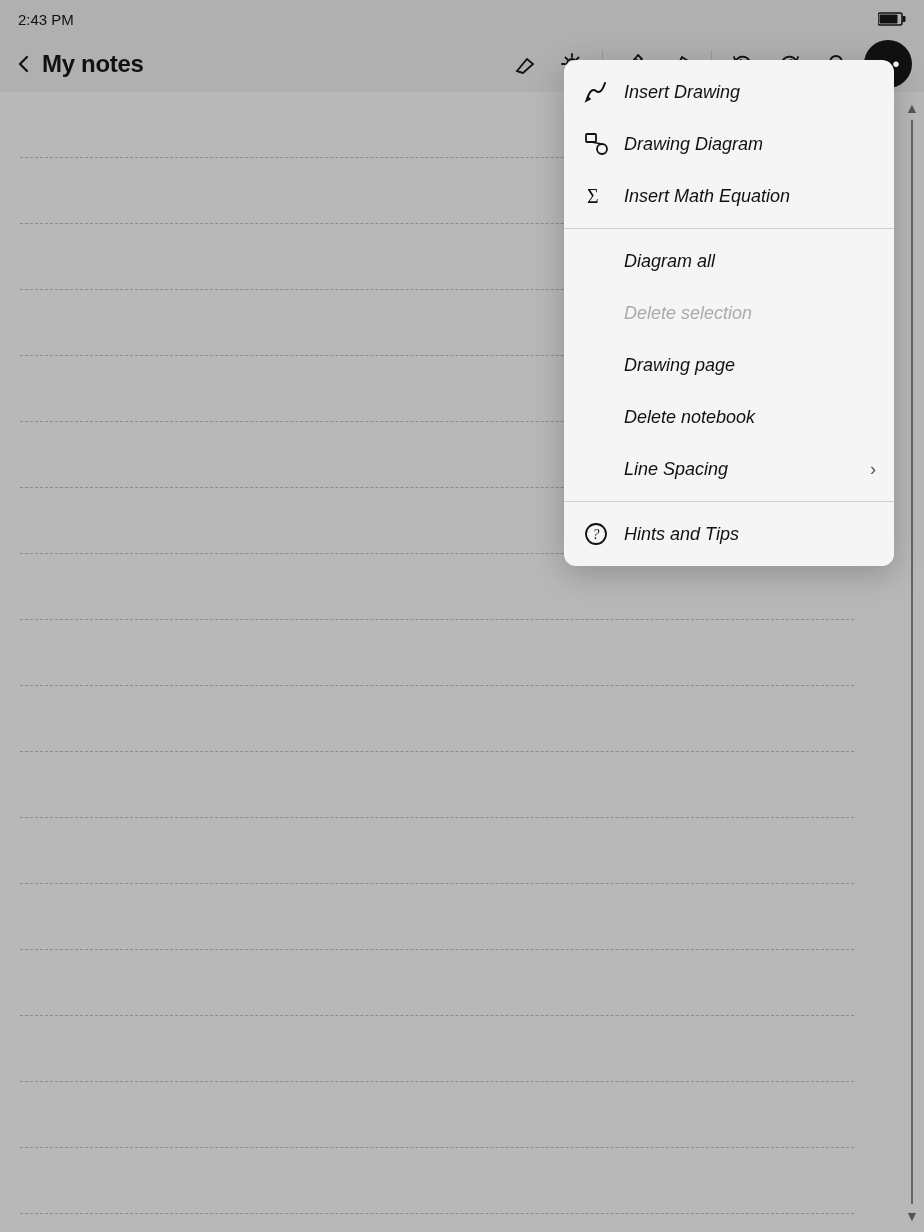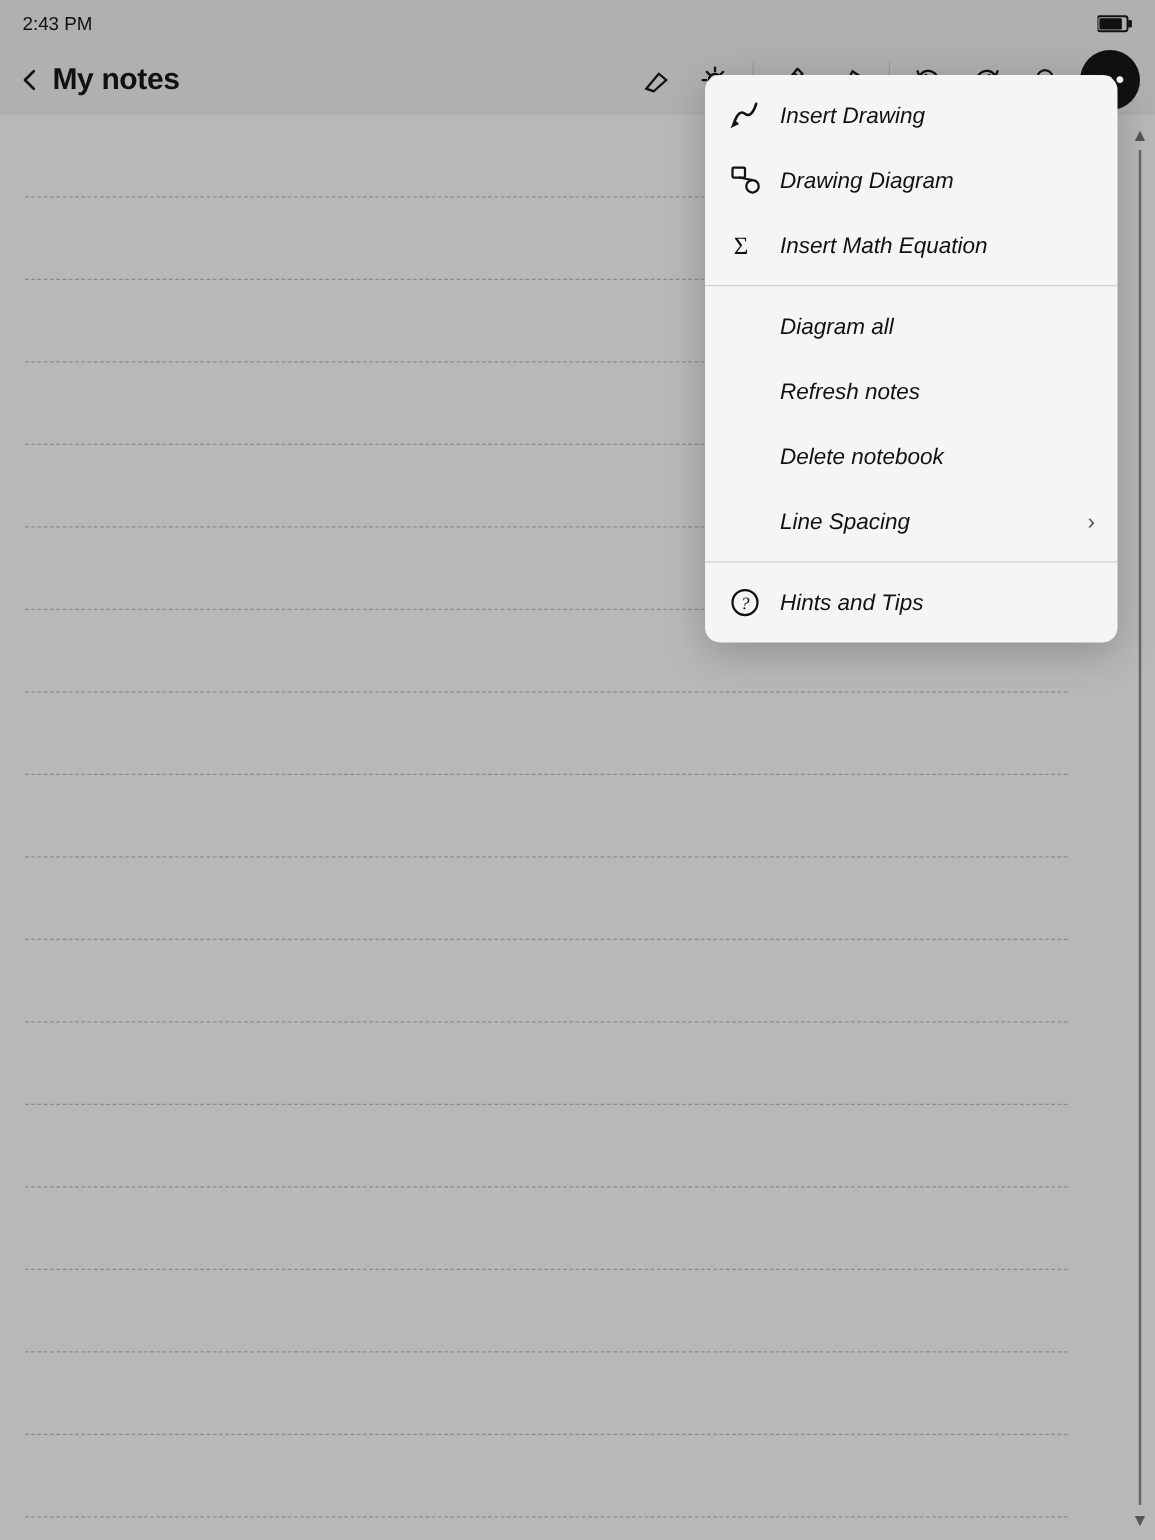--- a/index.html
+++ b/index.html
@@ -354,21 +354,25 @@
 
   </div>
 
   <div class="menu-section">
     <div class="menu-item">
       <div class="menu-item-icon"></div>
       <span class="menu-item-label">Diagram all</span>
     </div>
     <div class="menu-item">
       <div class="menu-item-icon"></div>
-      <span class="menu-item-label">Refresh notes</span>
+      <span class="menu-item-label disabled">Delete selection</span>
+    </div>
+    <div class="menu-item">
+      <div class="menu-item-icon"></div>
+      <span class="menu-item-label">Drawing page</span>
     </div>
     <div class="menu-item">
       <div class="menu-item-icon"></div>
       <span class="menu-item-label">Delete notebook</span>
     </div>
     <div class="menu-item">
       <div class="menu-item-icon"></div>
       <span class="menu-item-label">Line Spacing</span>
       <span class="menu-item-chevron">›</span>
     </div>

